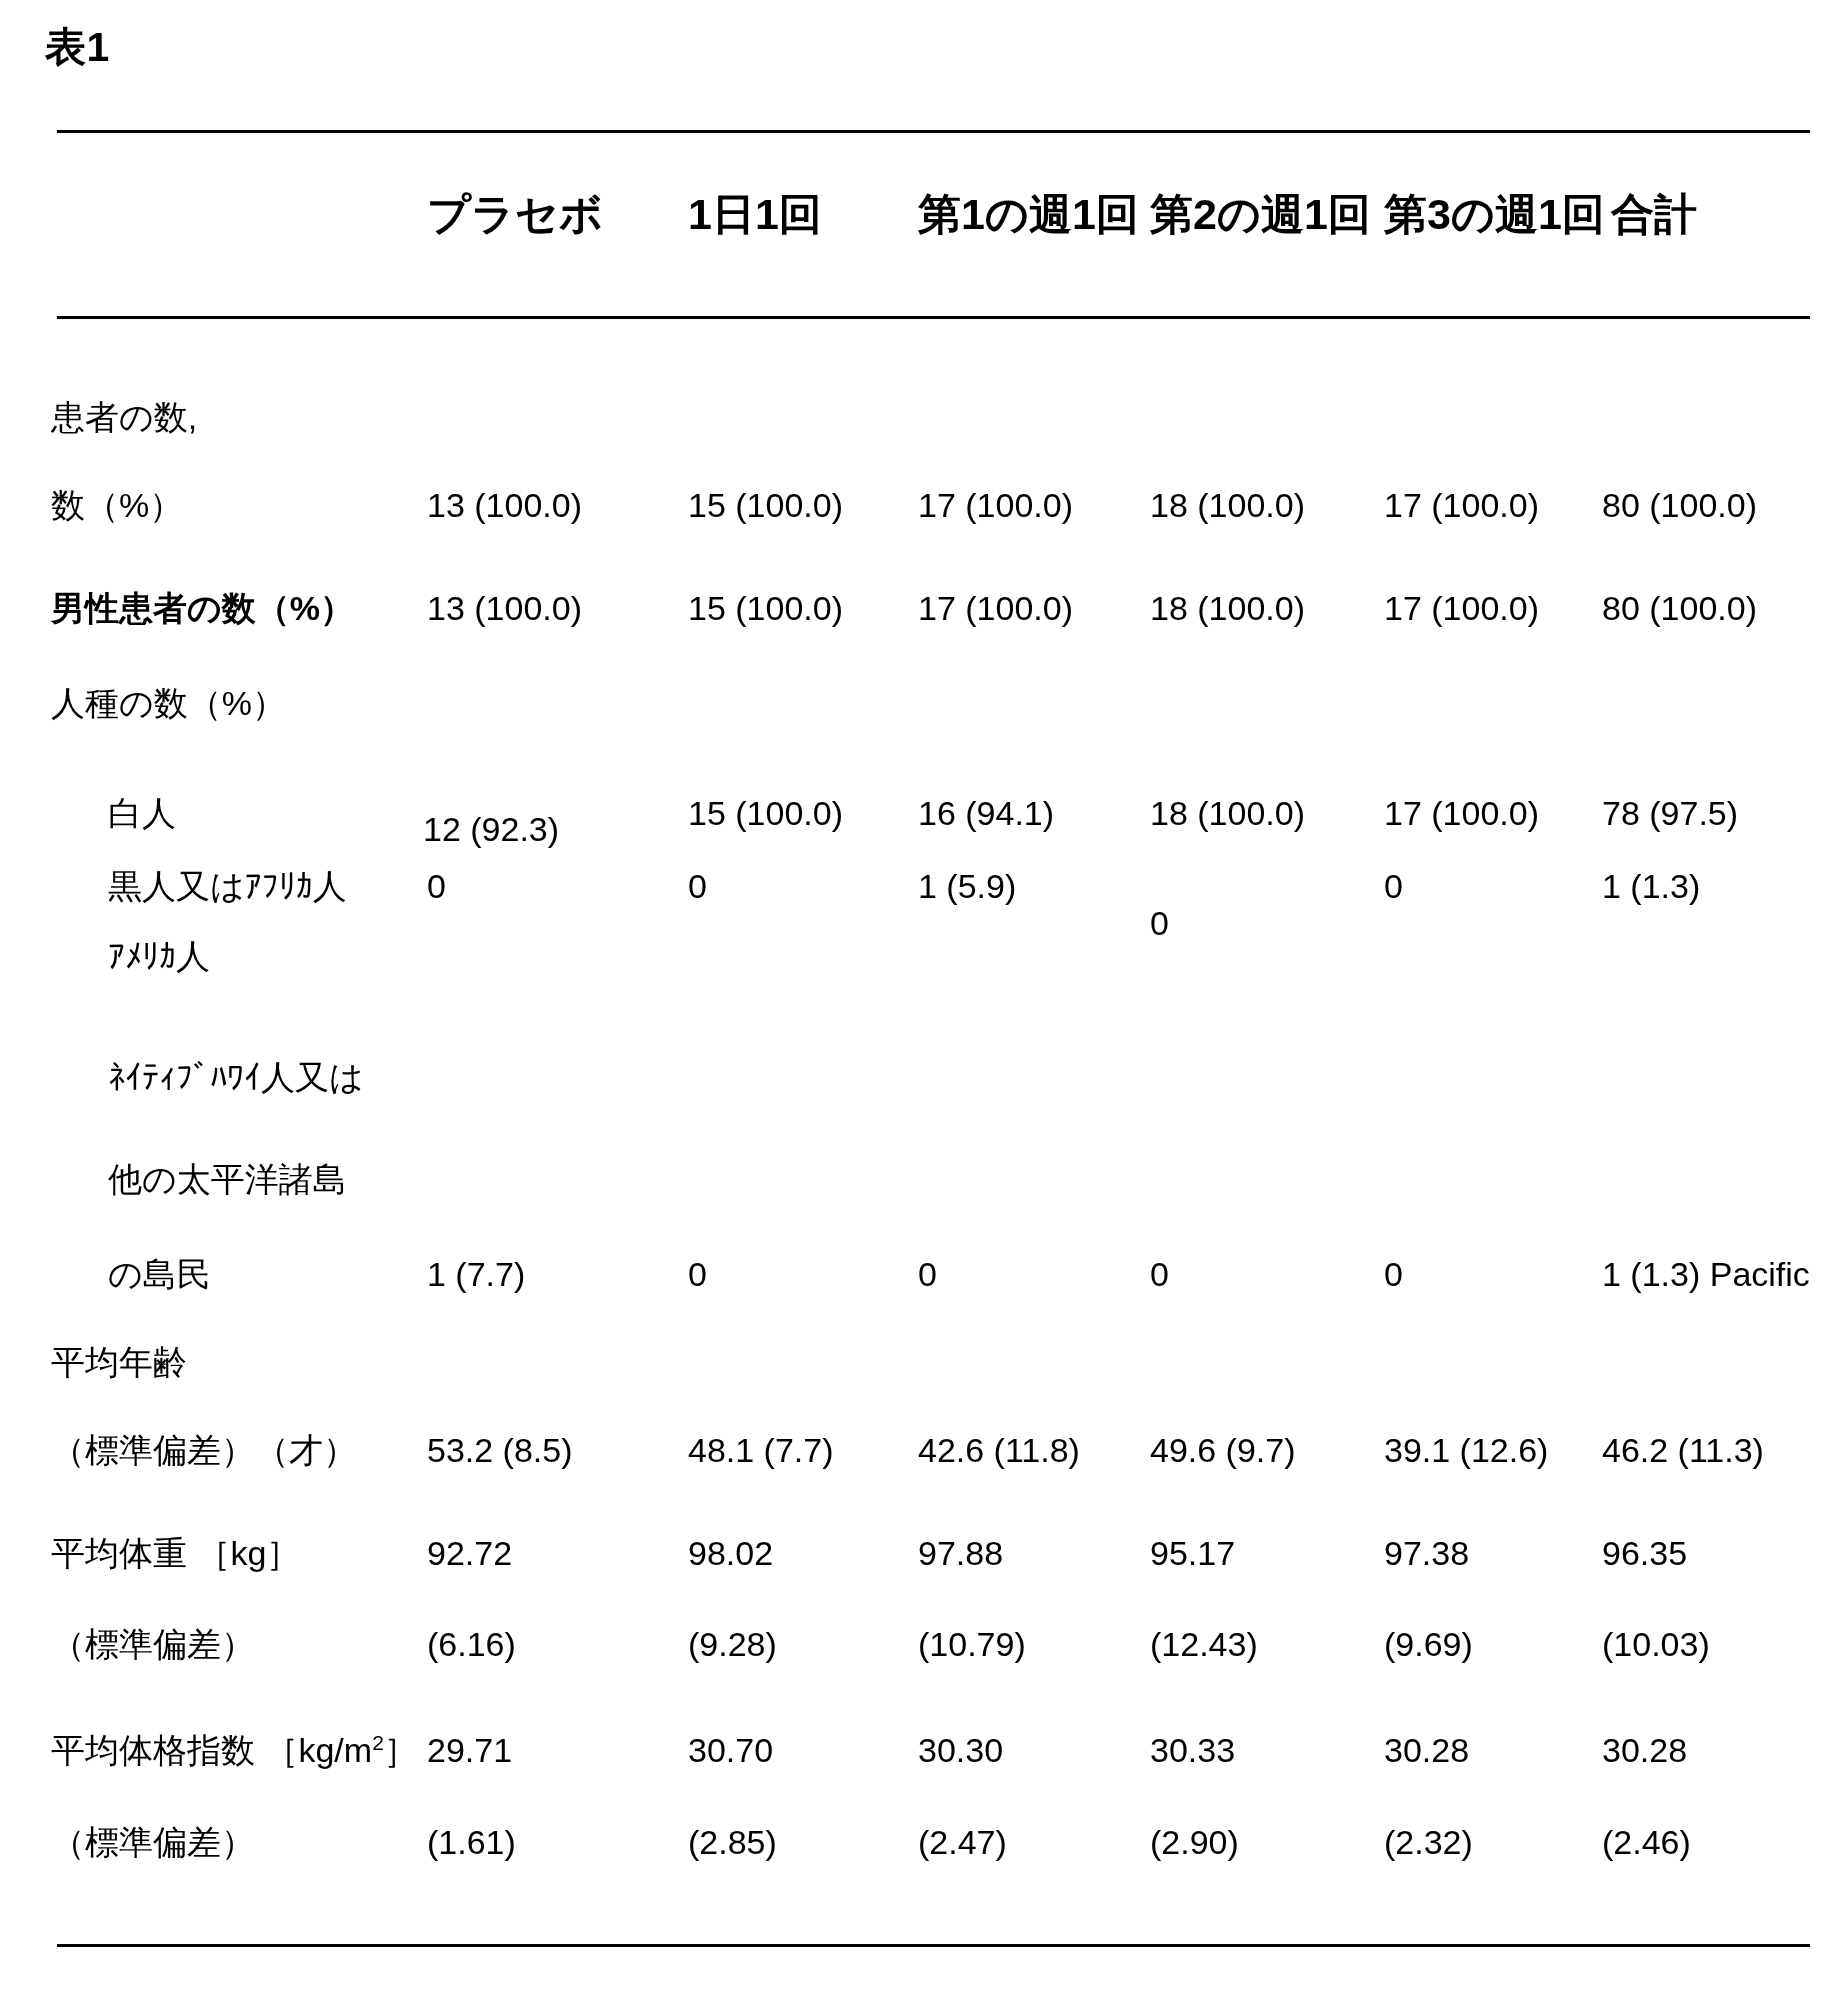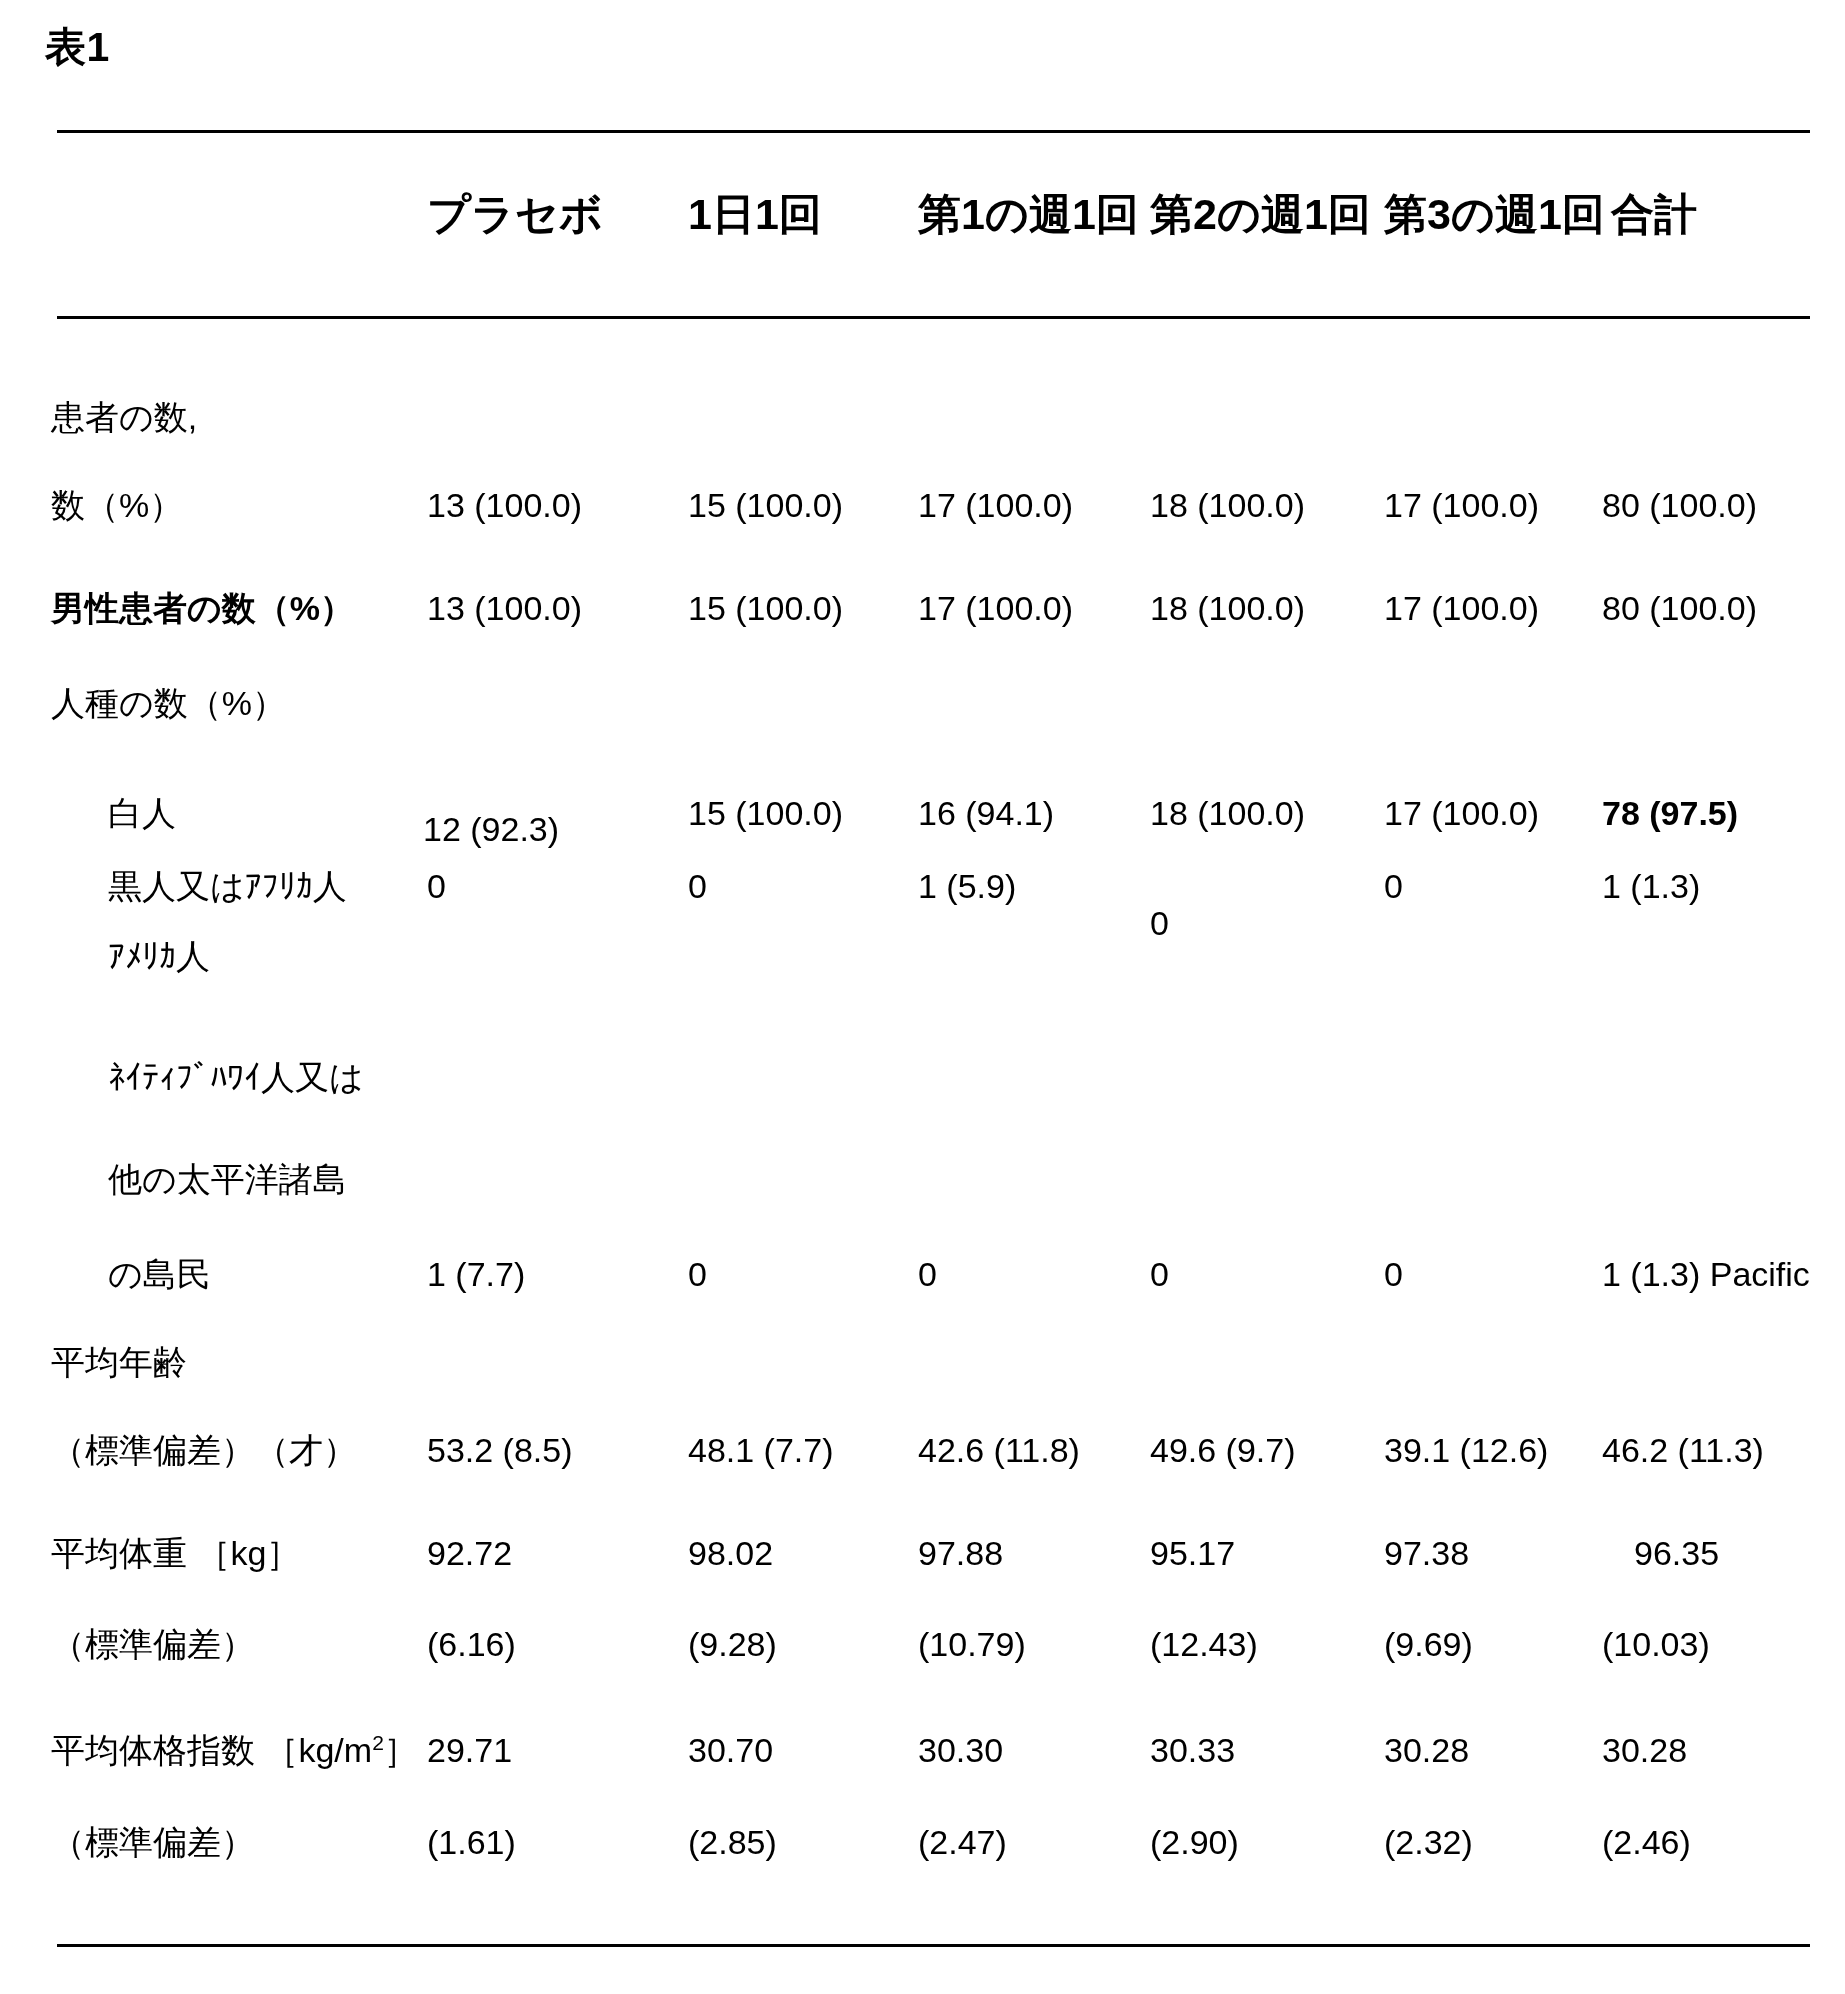--- a/index.html
+++ b/index.html
@@ -130,21 +130,21 @@
       <div class="cell" style="left: 1150px; top: 586px;">18 (100.0)</div>
       <div class="cell" style="left: 1384px; top: 586px;">17 (100.0)</div>
       <div class="cell" style="left: 1602px; top: 586px;">80 (100.0)</div>
       <div class="rowlabel" style="top: 681px;">人種の数（%）</div>
       <div class="rowlabel indent" style="top: 791px;">白人</div>
       <div class="cell" style="left: 423px; top: 791px; margin-top: 16px;">12 (92.3)</div>
       <div class="cell" style="left: 688px; top: 791px;">15 (100.0)</div>
       <div class="cell" style="left: 918px; top: 791px;">16 (94.1)</div>
       <div class="cell" style="left: 1150px; top: 791px;">18 (100.0)</div>
       <div class="cell" style="left: 1384px; top: 791px;">17 (100.0)</div>
-      <div class="cell" style="left: 1602px; top: 791px; font-weight: bold;">78 (97.5)</div>
+      <div class="cell" style="left: 1602px; top: 791px;">78 (97.5)</div>
       <div class="rowlabel indent" style="top: 864px;">黒人又はｱﾌﾘｶ人</div>
       <div class="cell" style="left: 427px; top: 864px;">0</div>
       <div class="cell" style="left: 688px; top: 864px;">0</div>
       <div class="cell" style="left: 918px; top: 864px;">1 (5.9)</div>
       <div class="cell" style="left: 1150px; top: 901px;">0</div>
       <div class="cell" style="left: 1384px; top: 864px;">0</div>
       <div class="cell" style="left: 1602px; top: 864px;">1 (1.3)</div>
       <div class="rowlabel indent" style="top: 934px;">ｱﾒﾘｶ人</div>
       <div class="rowlabel indent" style="top: 1055px;">ﾈｲﾃｨﾌﾞﾊﾜｲ人又は</div>
       <div class="rowlabel indent" style="top: 1157px;">他の太平洋諸島</div>
@@ -162,21 +162,21 @@
       <div class="cell" style="left: 918px; top: 1428px;">42.6 (11.8)</div>
       <div class="cell" style="left: 1150px; top: 1428px;">49.6 (9.7)</div>
       <div class="cell" style="left: 1384px; top: 1428px;">39.1 (12.6)</div>
       <div class="cell" style="left: 1602px; top: 1428px;">46.2 (11.3)</div>
       <div class="rowlabel" style="top: 1531px;">平均体重 ［kg］</div>
       <div class="cell" style="left: 427px; top: 1531px;">92.72</div>
       <div class="cell" style="left: 688px; top: 1531px;">98.02</div>
       <div class="cell" style="left: 918px; top: 1531px;">97.88</div>
       <div class="cell" style="left: 1150px; top: 1531px;">95.17</div>
       <div class="cell" style="left: 1384px; top: 1531px;">97.38</div>
-      <div class="cell" style="left: 1602px; top: 1531px; margin-left: 32px;">96.35</div>
+      <div class="cell" style="left: 1602px; top: 1531px;">96.35</div>
       <div class="rowlabel" style="top: 1622px;">（標準偏差）</div>
       <div class="cell" style="left: 427px; top: 1622px;">(6.16)</div>
       <div class="cell" style="left: 688px; top: 1622px;">(9.28)</div>
       <div class="cell" style="left: 918px; top: 1622px;">(10.79)</div>
       <div class="cell" style="left: 1150px; top: 1622px;">(12.43)</div>
       <div class="cell" style="left: 1384px; top: 1622px;">(9.69)</div>
       <div class="cell" style="left: 1602px; top: 1622px;">(10.03)</div>
       <div class="rowlabel" style="top: 1728px;">平均体格指数 ［kg/m<sup>2</sup>］</div>
       <div class="cell" style="left: 427px; top: 1728px;">29.71</div>
       <div class="cell" style="left: 688px; top: 1728px;">30.70</div>

